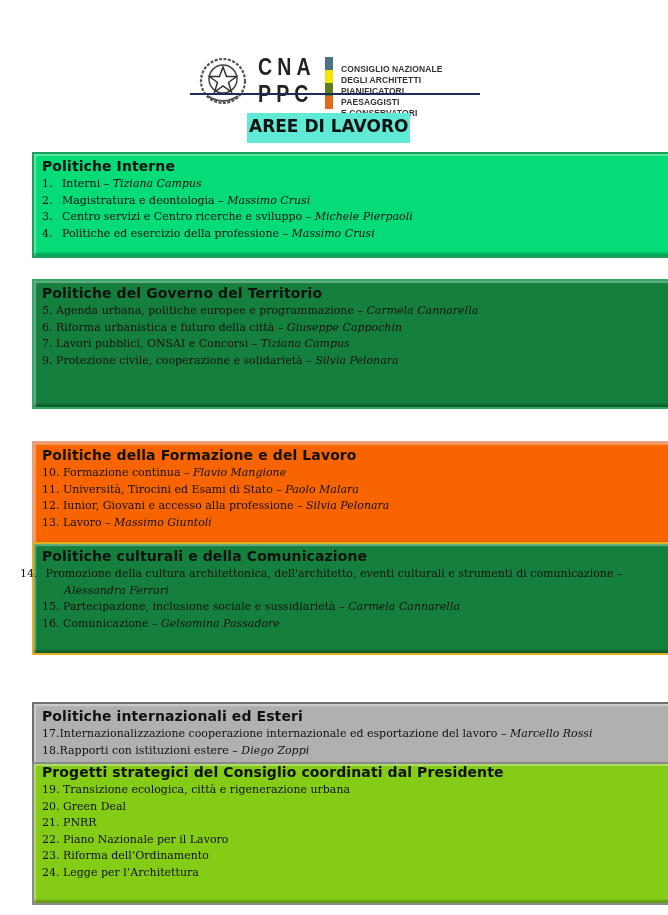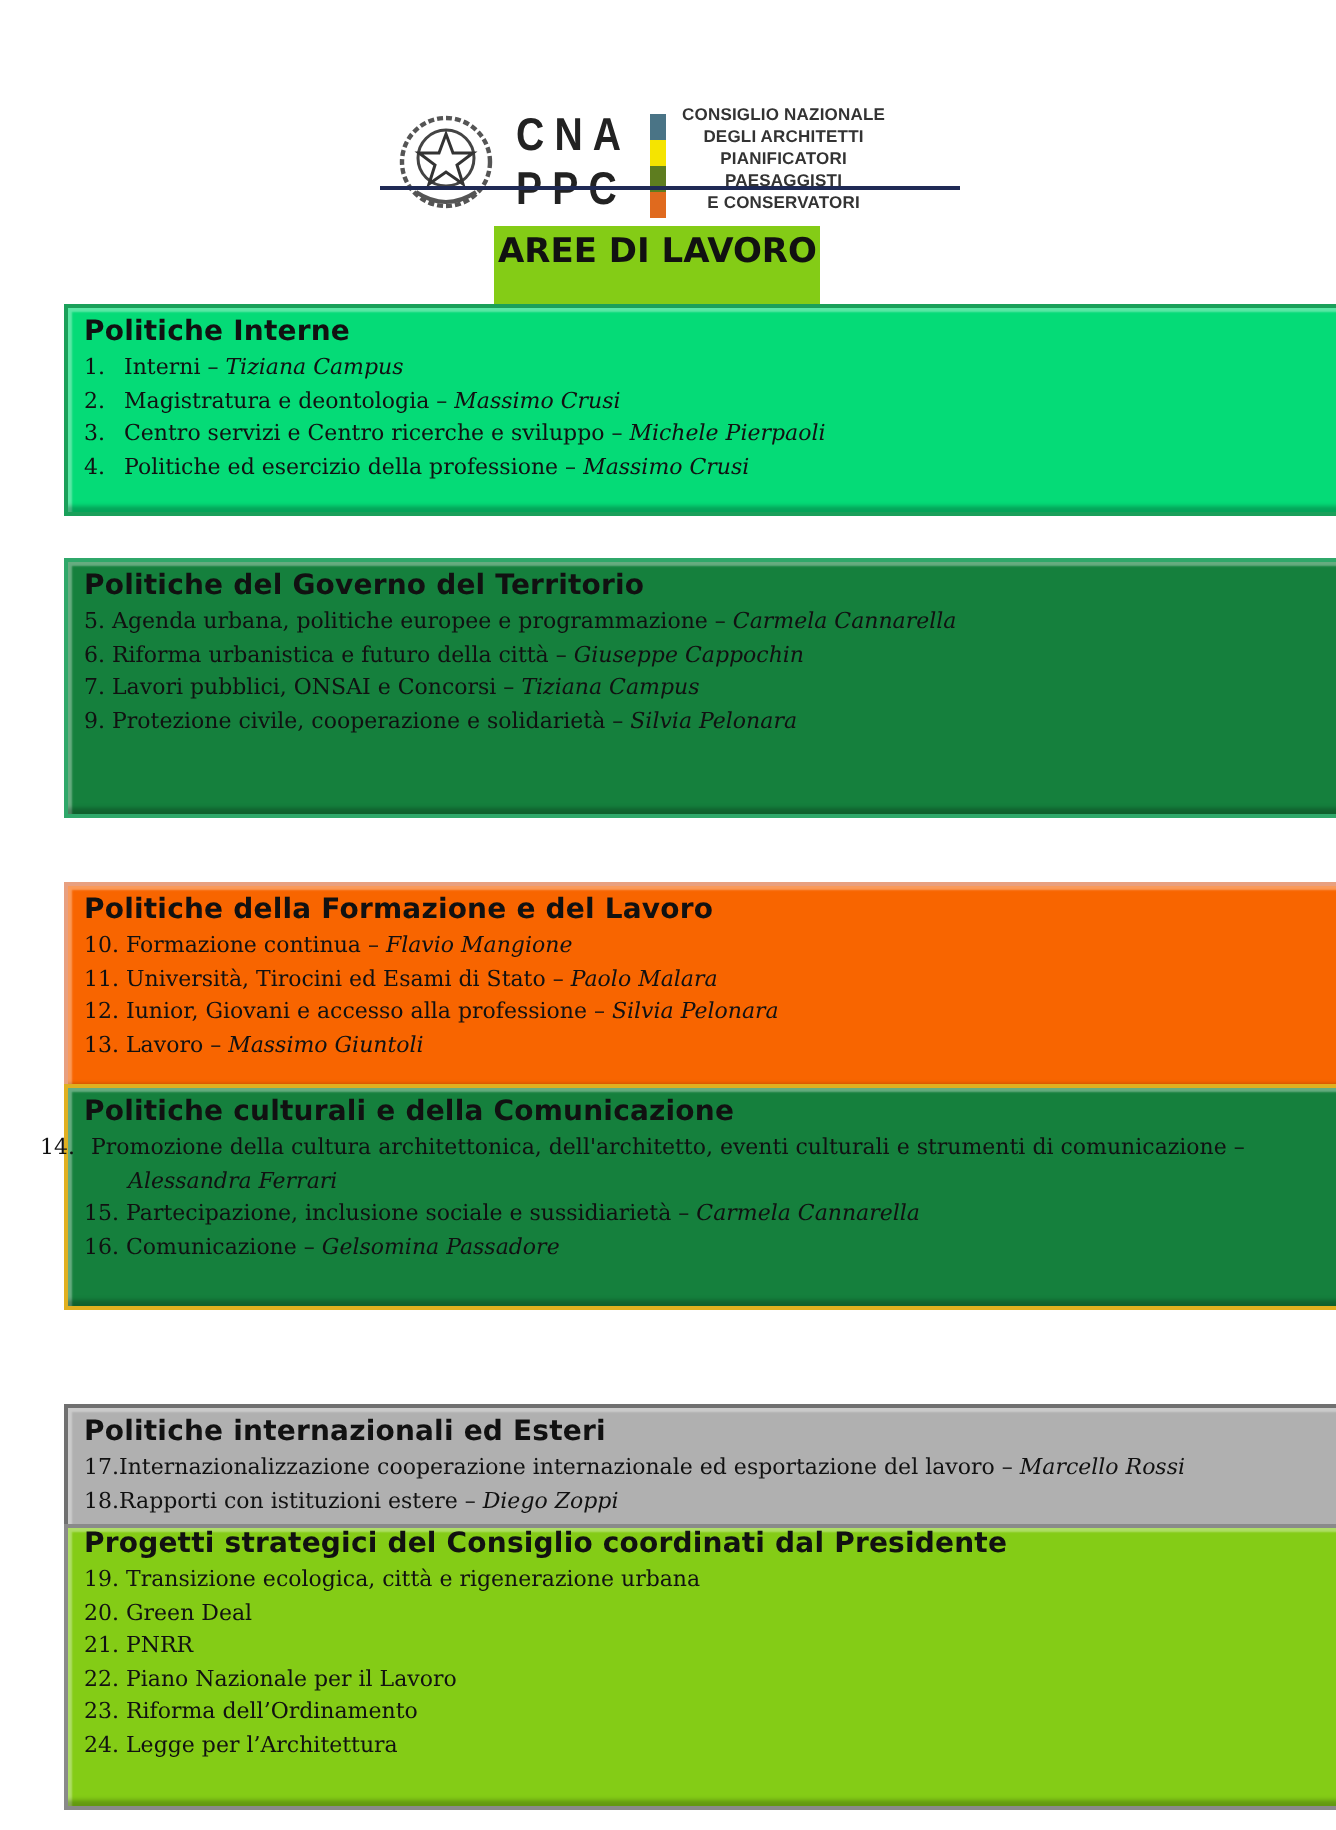--- a/index.html
+++ b/index.html
@@ -4,24 +4,24 @@
   <style>
     * { box-sizing: border-box; margin: 0; padding: 0; }
     html, body { width: 668px; height: 915px; background: #ffffff; overflow: hidden; }
     body { position: relative; font-family: "DejaVu Serif", "Liberation Serif", serif; color: #111; }
 
     .header { position: absolute; left: 196px; top: 20px; width: 290px; height: 64px; margin-top: 32px; }
     .emblem { position: absolute; left: 2px; top: 4px; width: 50px; height: 50px; }
     .cna { position: absolute; left: 62px; top: 2px; font-family: "Liberation Sans", sans-serif; font-weight: bold; font-size: 23px; line-height: 27px; letter-spacing: 6px; color: #222; transform: scaleX(0.85); transform-origin: left top; }
     .colorbar { position: absolute; left: 129px; top: 5px; width: 8px; height: 52px; display: flex; flex-direction: column; }
     .colorbar span { flex: 1; display: block; }
-    .orgname { position: absolute; left: 145px; top: 0; font-family: "Liberation Sans", sans-serif; font-weight: bold; font-size: 8.5px; line-height: 11px; color: #333; letter-spacing: 0.1px; text-align: center; }
+    .orgname { position: absolute; left: 145px; top: 12px; font-family: "Liberation Sans", sans-serif; font-weight: bold; font-size: 8.5px; line-height: 11px; color: #333; letter-spacing: 0.1px; }
     .header-rule { position: absolute; left: 190px; top: 93px; width: 290px; height: 2px; background: #1f2a55; }
 
-    .title { position: absolute; left: 247px; top: 113px; height: 42px; padding: 0 2px; background: #84cc16; font-family: "DejaVu Sans", sans-serif; font-weight: bold; font-size: 17px; line-height: 26px; color: #111; text-align: right; }
+    .title { position: absolute; left: 247px; top: 113px; height: 30px; padding: 0 2px; background: #5eead4; font-family: "DejaVu Sans", sans-serif; font-weight: bold; font-size: 17px; line-height: 26px; color: #111; text-align: right; }
 
     .box { position: absolute; left: 32px; width: 659px; padding: 3px 8px 0 8px; border: 2px solid; box-shadow: inset -3px -3px 2px rgba(0,0,0,0.25), inset 2px 2px 1px rgba(255,255,255,0.35); }
     .box h2 { font-family: "DejaVu Sans", sans-serif; font-weight: bold; font-size: 14px; line-height: 18px; color: #111; letter-spacing: 0.1px; }
     .box ul { list-style: none; margin-top: 1px; }
     .box li { font-size: 11px; line-height: 16.5px; color: #111; white-space: nowrap; }
     .box li .num { display: inline-block; }
     .box li .num.pad { width: 20px; }
     .box li .person { font-style: italic; text-align: center; }
     .box li.wrap { white-space: normal; padding-left: 22px; text-indent: -22px; }
 

